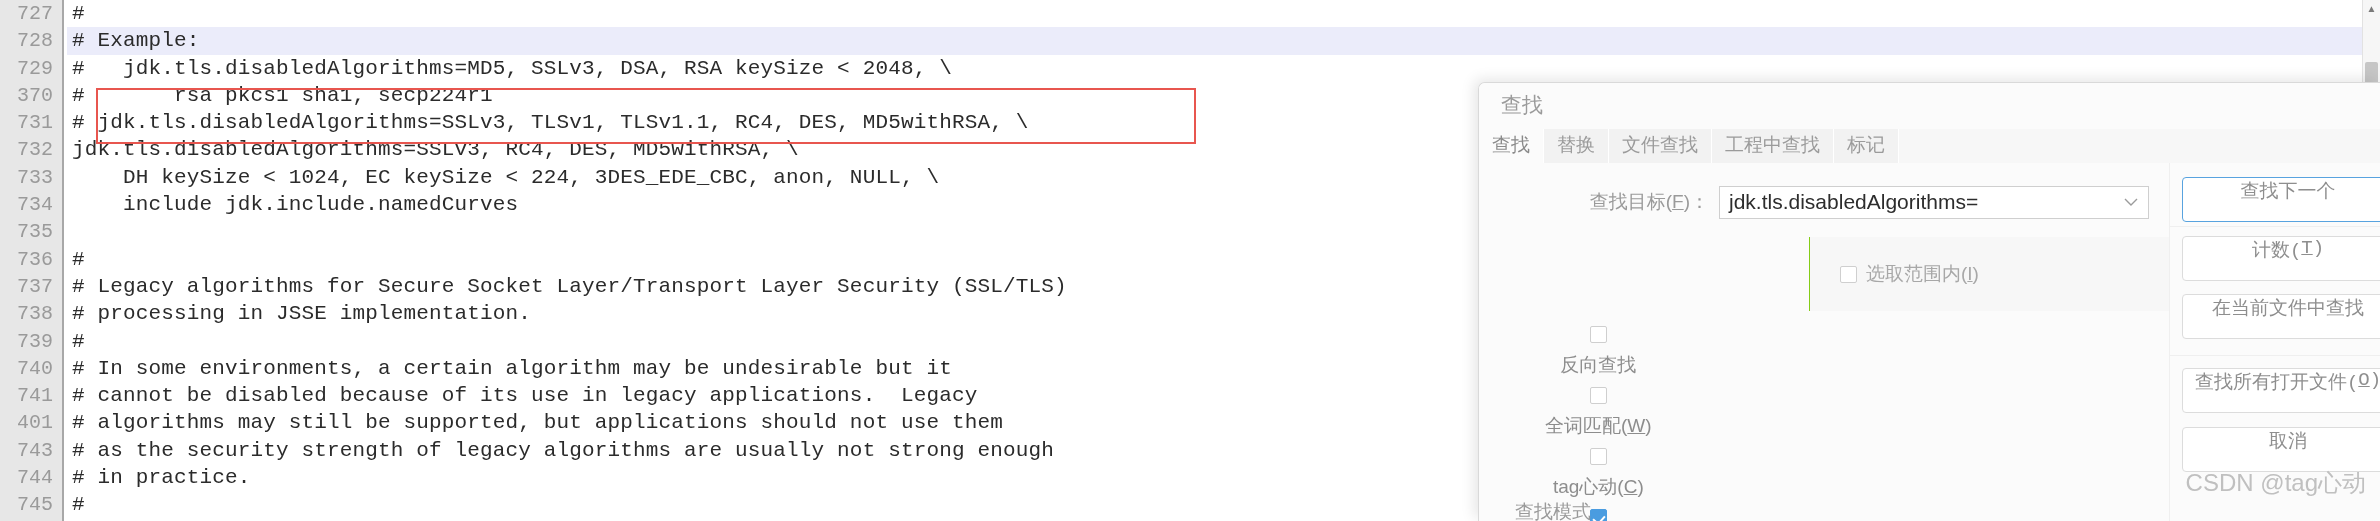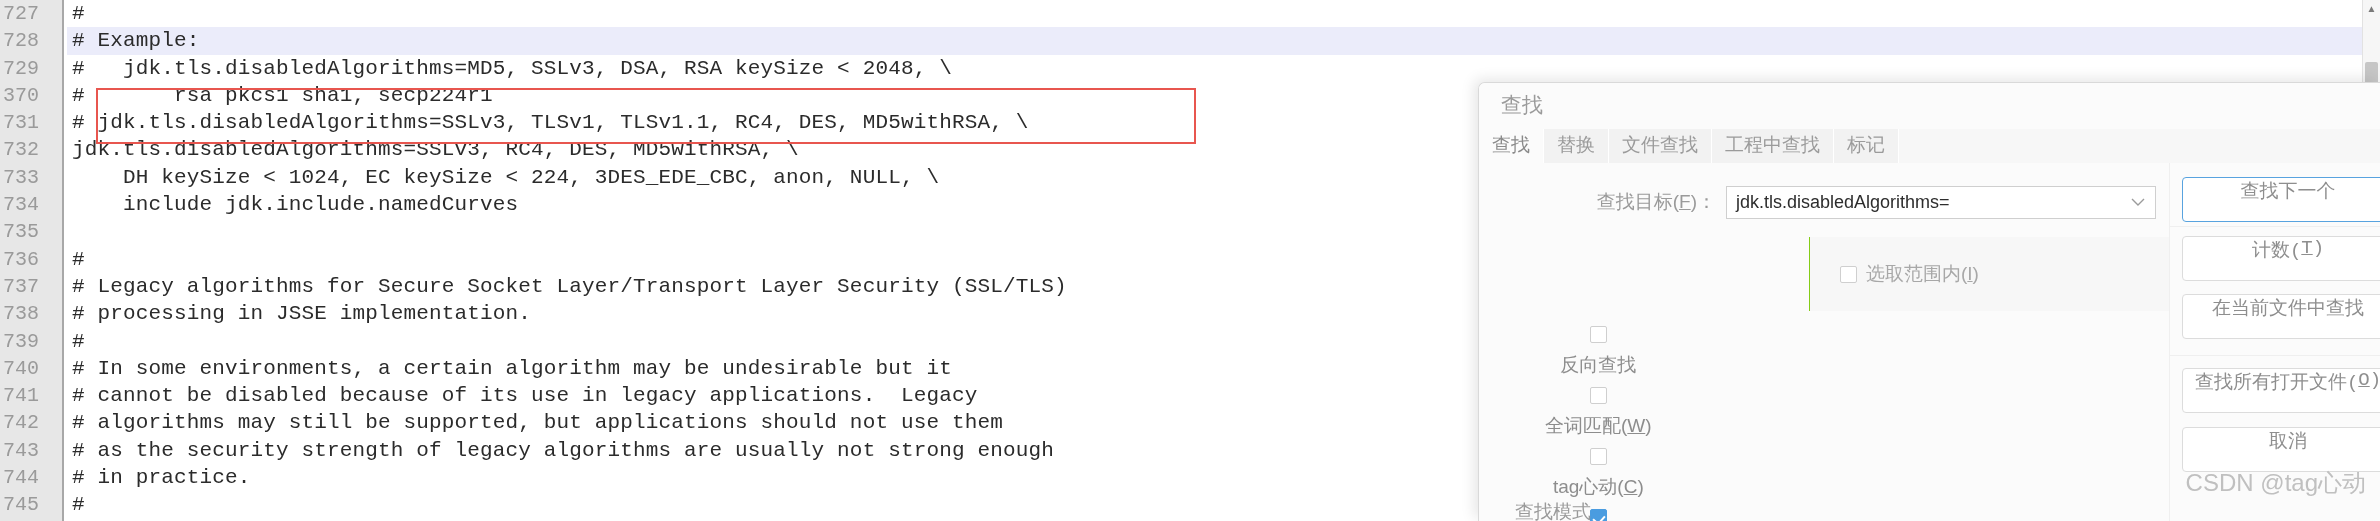--- a/index.html
+++ b/index.html
@@ -43,21 +43,21 @@
     display: flex;
     align-items: center;
   }
 
   .code-line.hl { background: #ebecfa; }
 
   .gutter {
     flex: 0 0 auto;
     width: 62px;
     box-sizing: border-box;
-    padding-right: 23px;
+    padding-right: 9px;
     text-align: right;
     color: #9a9a9a;
     background: #e7e7e7;
     height: 27.3px;
     line-height: 27.3px;
     font-size: 20px;
     user-select: none;
   }
   .code-line.hl .gutter { background: #e7e7e7; }
 
@@ -200,21 +200,20 @@
     background: #fbfbfb;
   }
 
   .row-target {
     position: absolute;
     left: 0; top: 22px;
     width: 690px;
     height: 34px;
     display: flex;
     align-items: center;
-    padding-left: 7px;
   }
   .lbl-target {
     width: 240px;
     text-align: right;
     padding-right: 10px;
     font-size: 19px;
     color: #9a9a9a;
     box-sizing: border-box;
     white-space: nowrap;
   }
@@ -226,21 +225,21 @@
     height: 33px;
     background: #ffffff;
     border: 1px solid #cfcfcf;
     box-sizing: border-box;
     display: flex;
     align-items: center;
   }
   .combo-value {
     flex: 1 1 auto;
     padding-left: 9px;
-    font-size: 18px;
+    font-size: 21px;
     color: #2d2d2d;
     white-space: nowrap;
     overflow: hidden;
     font-family: "Liberation Sans", sans-serif;
   }
   .combo-arrow {
     flex: 0 0 auto;
     width: 34px;
     text-align: center;
     color: #9b9b9b;
@@ -380,21 +379,21 @@
         <div class="code-line"><div class="gutter">732</div><div class="gutter-sep"></div><div class="code-text">jdk.tls.disabledAlgorithms=SSLv3, RC4, DES, MD5withRSA, \</div></div>
         <div class="code-line"><div class="gutter">733</div><div class="gutter-sep"></div><div class="code-text">    DH keySize &lt; 1024, EC keySize &lt; 224, 3DES_EDE_CBC, anon, NULL, \</div></div>
         <div class="code-line"><div class="gutter">734</div><div class="gutter-sep"></div><div class="code-text">    include jdk.include.namedCurves</div></div>
         <div class="code-line"><div class="gutter">735</div><div class="gutter-sep"></div><div class="code-text"></div></div>
         <div class="code-line"><div class="gutter">736</div><div class="gutter-sep"></div><div class="code-text">#</div></div>
         <div class="code-line"><div class="gutter">737</div><div class="gutter-sep"></div><div class="code-text"># Legacy algorithms for Secure Socket Layer/Transport Layer Security (SSL/TLS)</div></div>
         <div class="code-line"><div class="gutter">738</div><div class="gutter-sep"></div><div class="code-text"># processing in JSSE implementation.</div></div>
         <div class="code-line"><div class="gutter">739</div><div class="gutter-sep"></div><div class="code-text">#</div></div>
         <div class="code-line"><div class="gutter">740</div><div class="gutter-sep"></div><div class="code-text"># In some environments, a certain algorithm may be undesirable but it</div></div>
         <div class="code-line"><div class="gutter">741</div><div class="gutter-sep"></div><div class="code-text"># cannot be disabled because of its use in legacy applications.  Legacy</div></div>
-        <div class="code-line"><div class="gutter">742</div><div class="gutter-sep"></div><div class="code-text"># algorithms may still be supported, but applications should not use them</div></div>
+        <div class="code-line"><div class="gutter">401</div><div class="gutter-sep"></div><div class="code-text"># algorithms may still be supported, but applications should not use them</div></div>
         <div class="code-line"><div class="gutter">743</div><div class="gutter-sep"></div><div class="code-text"># as the security strength of legacy algorithms are usually not strong enough</div></div>
         <div class="code-line"><div class="gutter">744</div><div class="gutter-sep"></div><div class="code-text"># in practice.</div></div>
         <div class="code-line"><div class="gutter">745</div><div class="gutter-sep"></div><div class="code-text">#</div></div>
         <div class="code-line"><div class="gutter">746</div><div class="gutter-sep"></div><div class="code-text"># During SSL/TLS security parameters negotiation, legacy algorithms will</div></div>
       </div>
 
     <div class="red-box"></div>
 
     <div class="v-scroll-track">
       <div class="v-scroll-arrow" style="top:2px;">▲</div>

